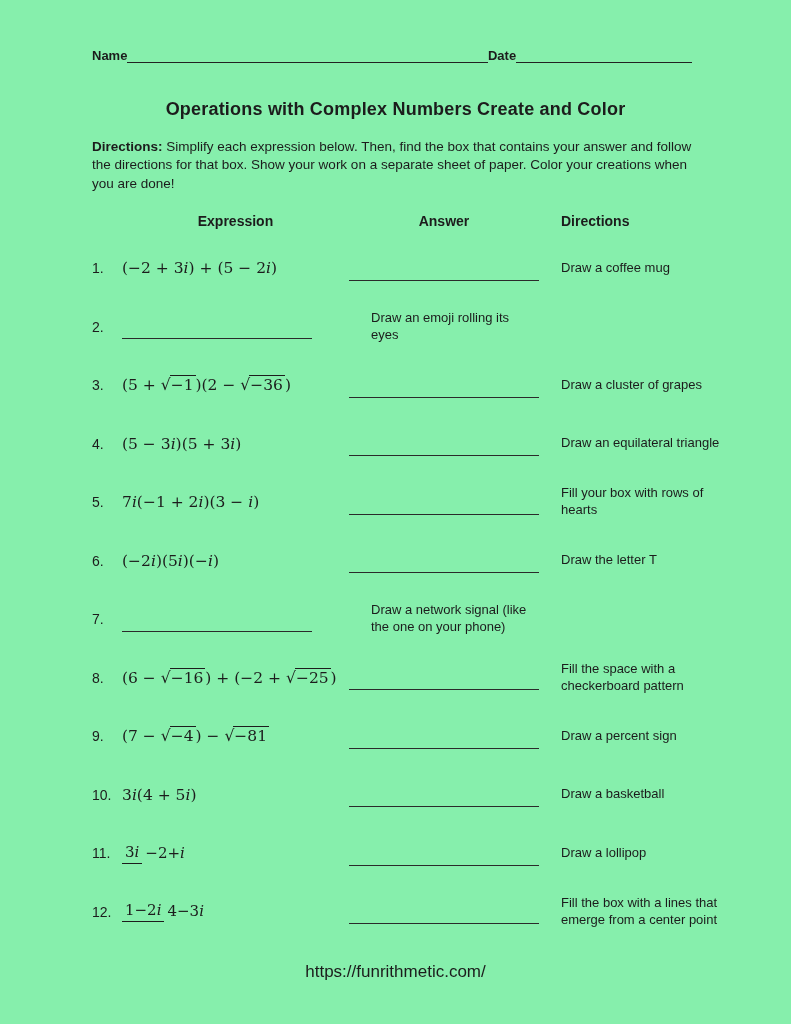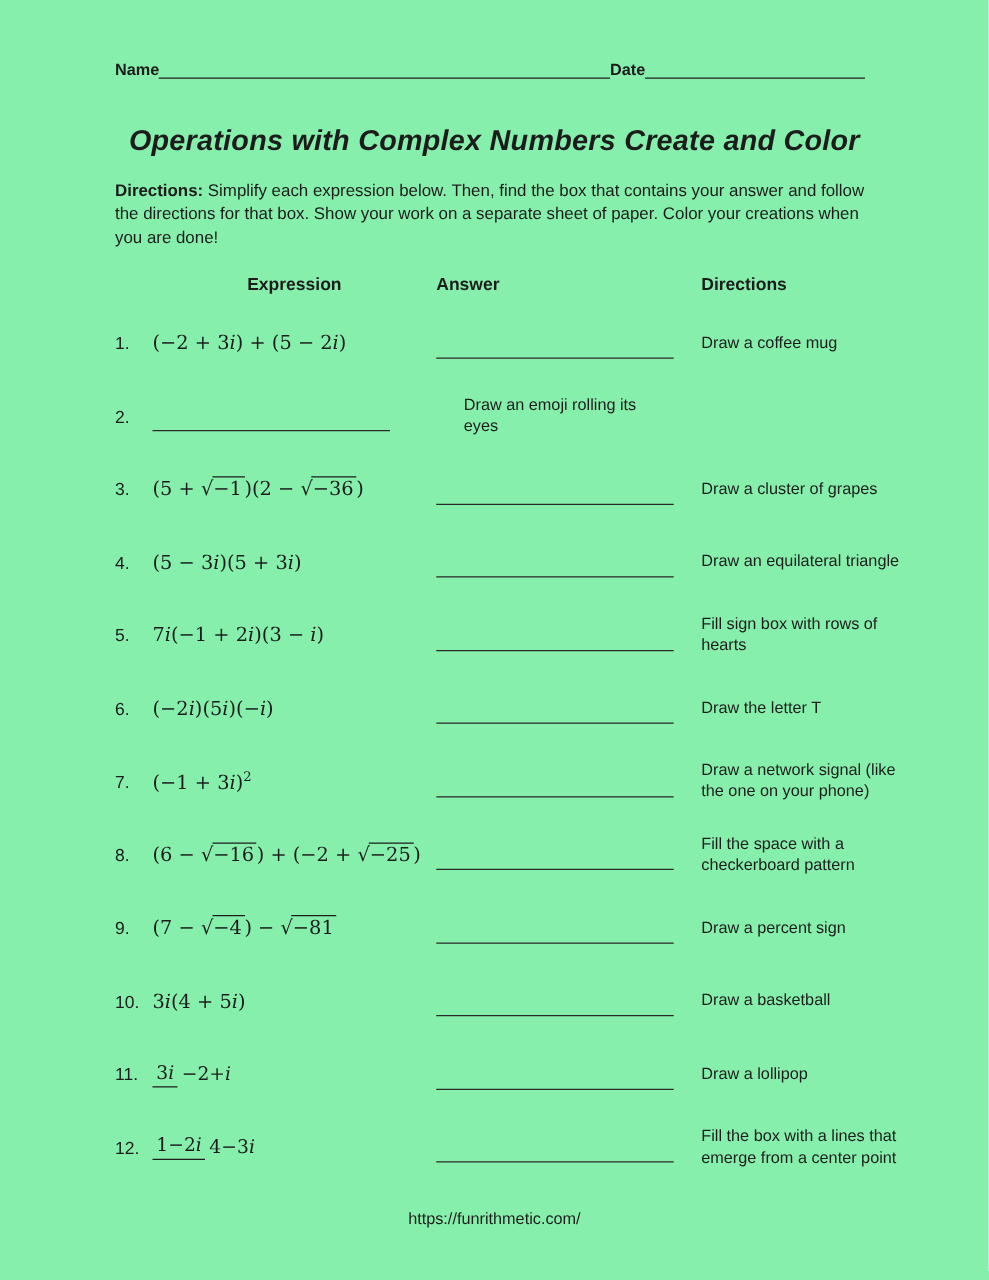--- a/index.html
+++ b/index.html
@@ -24,40 +24,39 @@
     display: inline-block;
     border-bottom: 1.4px solid #222;
     height: 15px;
   }
   .name-line { flex: 2.05; }
   .date-line { flex: 1; }
   
   .title {
     margin: 36px -62px 15px -92px;
     text-align: center;
-    font-size: 23px; font-weight: bold;
+    font-size: 18px; font-weight: bold;
     letter-spacing: 0.2px;
-    font-style: italic;
   }
   
   .directions {
     margin-top: 18px;
     width: 608px;
     font-size: 13.5px;
     line-height: 1.36;
   }
   
   .grid-row {
     display: grid;
     grid-template-columns: 30px 227px 190px 1fr;
     align-items: center;
   }
   .col-headers { margin-top: 20px; font-size: 14px; font-weight: bold; }
   .col-headers .h-expr { grid-column: 2; text-align: center; }
-  .col-headers .h-ans  { grid-column: 3; }
+  .col-headers .h-ans  { grid-column: 3; text-align: center; }
   .col-headers .h-dir  { grid-column: 4; padding-left: 22px; }
   #rows { margin-top: 10px; }
   .row { min-height: 58.5px; }
   .num { font-size: 14px; align-self: center; }
   .expr {
     font-family: "DejaVu Serif", serif;
     font-size: 15.5px;
     white-space: nowrap;
   }
   .expr i { font-family: "DejaVu Serif", serif; }
@@ -85,21 +84,21 @@
     line-height: 1.25; font-size: 15px;
   }
   .fnum { border-bottom: 1.5px solid #1c1c1c; padding: 0 3px 1px; }
   .fden { padding: 1px 3px 0; }
   
   .footer {
     position: absolute;
     left: 0; right: 0;
     bottom: 42px;
     text-align: center;
-    font-size: 13px;
+    font-size: 17px;
   }
 </style>
 </head>
 <body>
 
 <div class="page">
 
   <div class="name-row">
     <span>Name</span>
       <span class="blank-line name-line"></span>
@@ -152,35 +151,34 @@
         </div>
     <div class="dir">Draw an equilateral triangle</div>
   </div>
 
   <div class="grid-row row">
     <div class="num">5.</div>
     <div class="expr">7<i>i</i>(−1 + 2<i>i</i>)(3 − <i>i</i>)</div>
     <div class="ans">
           <span class="ans-line"></span>
         </div>
-    <div class="dir">Fill sign box with rows of hearts</div>
+    <div class="dir">Fill your box with rows of hearts</div>
   </div>
 
   <div class="grid-row row">
     <div class="num">6.</div>
     <div class="expr">(−2<i>i</i>)(5<i>i</i>)(−<i>i</i>)</div>
     <div class="ans">
           <span class="ans-line"></span>
         </div>
     <div class="dir">Draw the letter T</div>
   </div>
 
   <div class="grid-row row">
     <div class="num">7.</div>
-    <div class="expr">(−1 + 3<i>i</i>)<sup>2</sup></div>
     <div class="ans">
           <span class="ans-line"></span>
         </div>
     <div class="dir">Draw a network signal (like the one on your phone)</div>
   </div>
 
   <div class="grid-row row">
     <div class="num">8.</div>
     <div class="expr">(6 − <span class="sqrt"><span class="rad">√</span><span class="radicand">−16</span></span>) + (−2 + <span class="sqrt"><span class="rad">√</span><span class="radicand">−25</span></span>)</div>
     <div class="ans">

